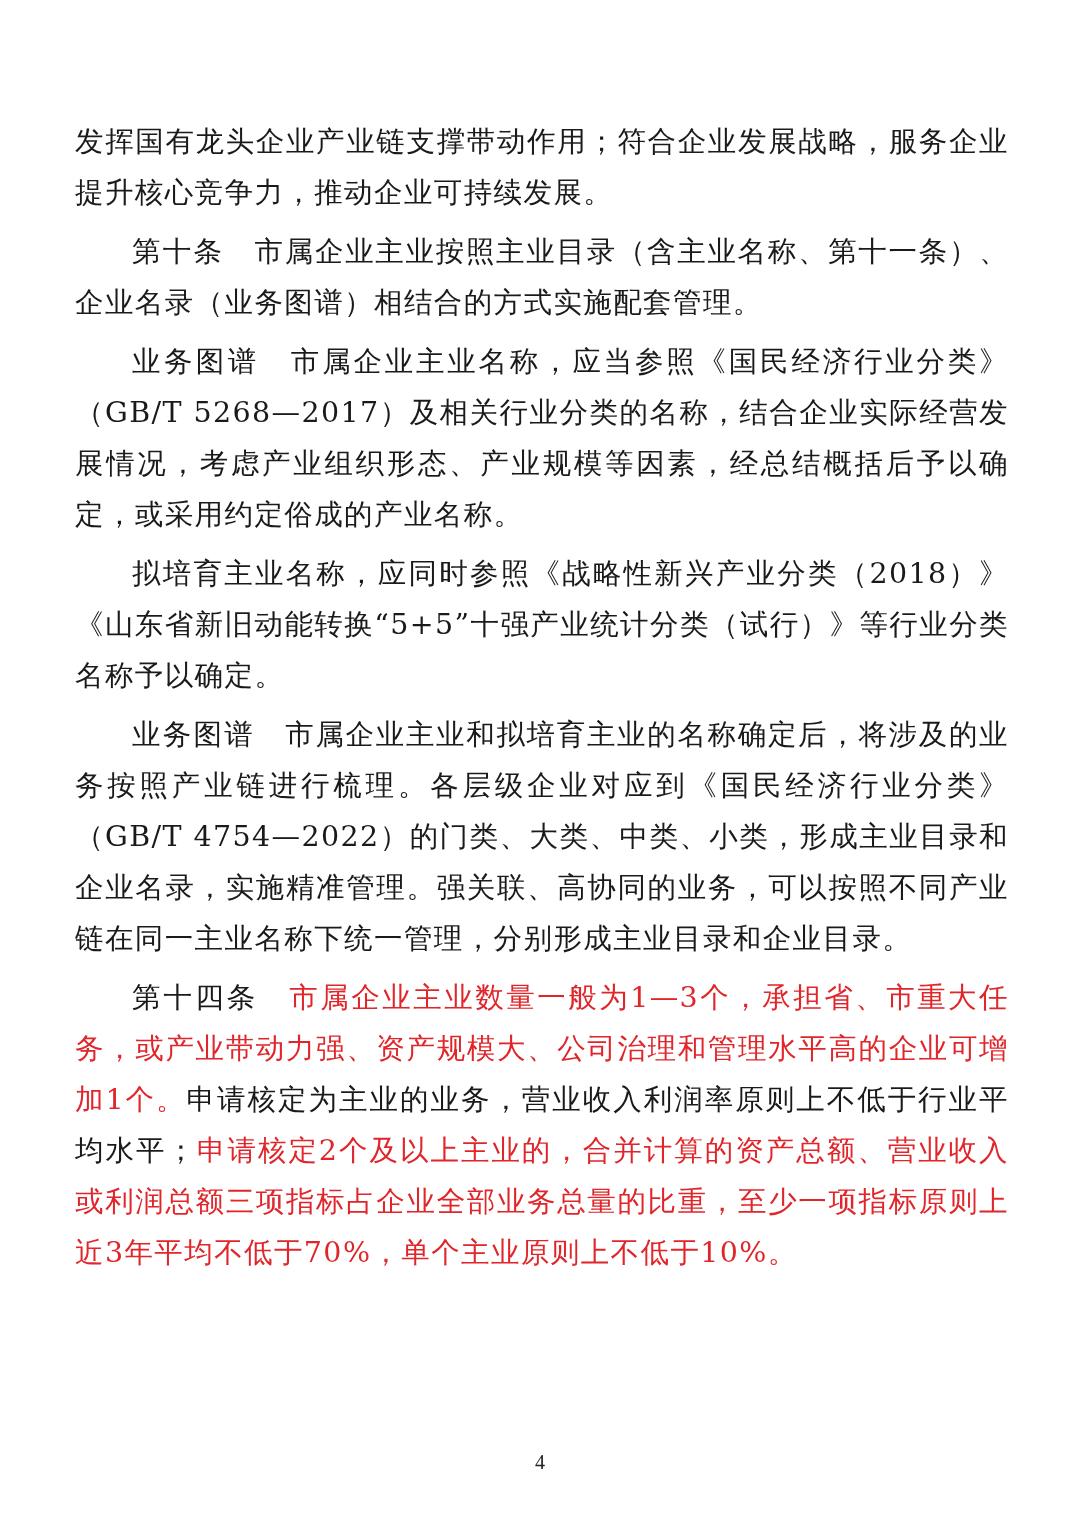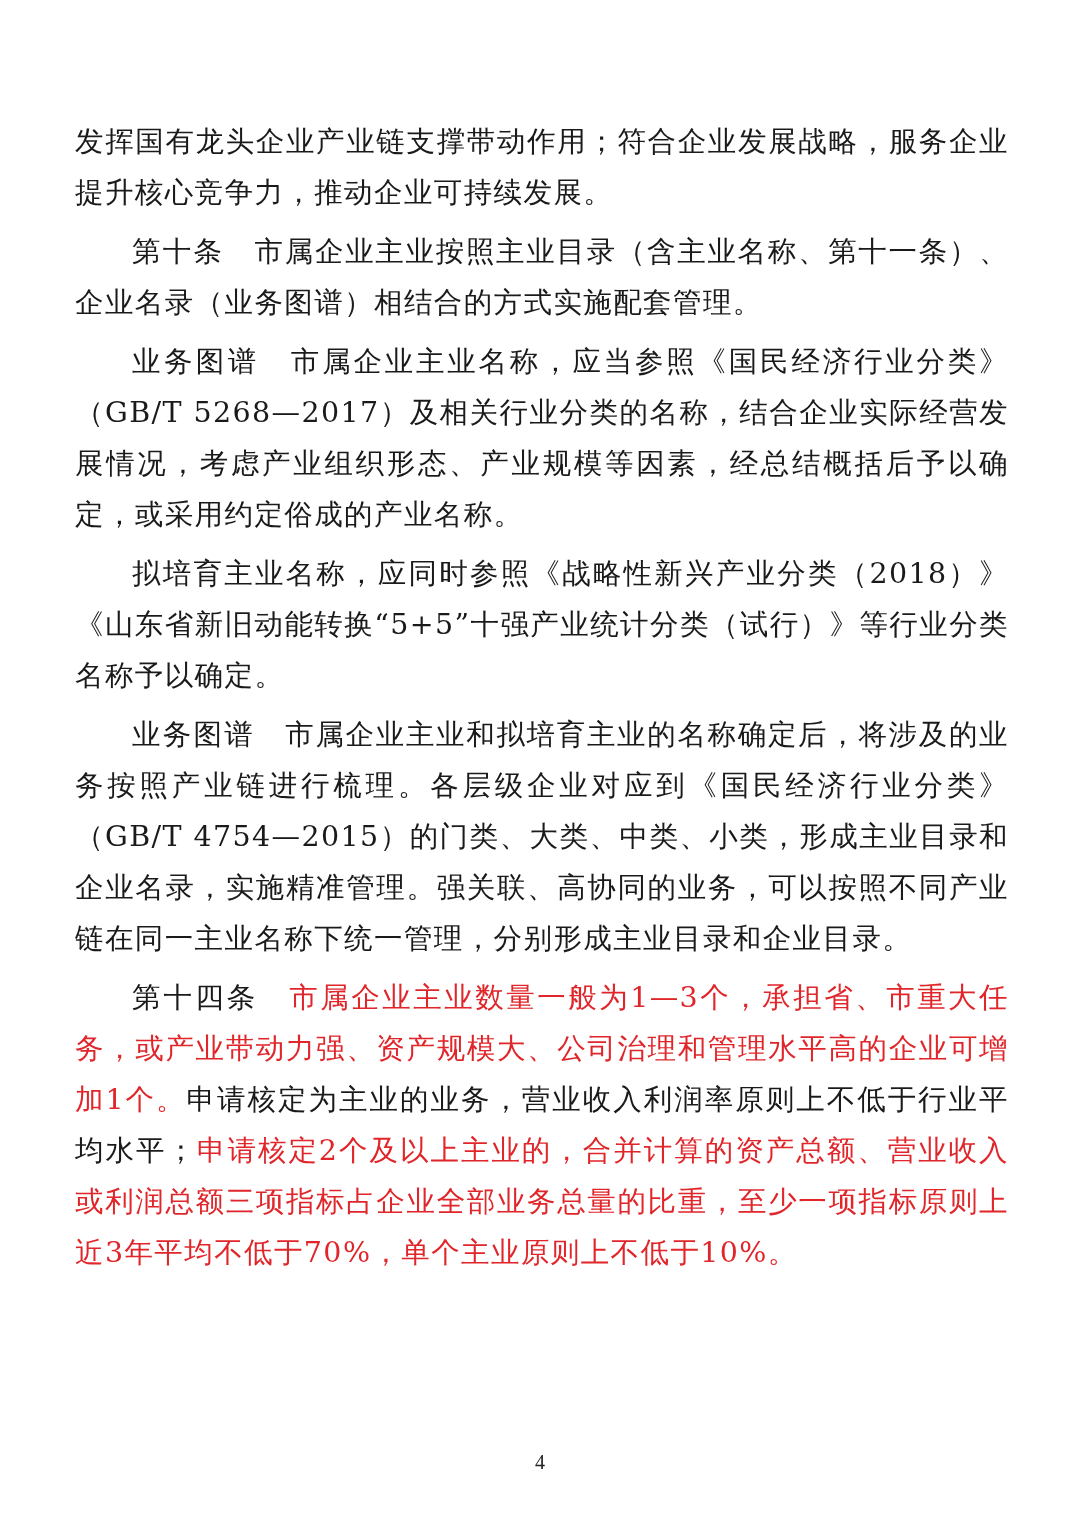--- a/index.html
+++ b/index.html
@@ -23,20 +23,20 @@
   <p class="para indent">
     <span class="head">第十条</span>　<span>市属企业主业按照主业目录（含主业名称、第十一条）、企业名录（业务图谱）相结合的方式实施配套管理。</span>
   </p>
   <p class="para indent">
     <span class="head">业务图谱</span>　<span>市属企业主业名称，应当参照《国民经济行业分类》（GB/T 5268—2017）及相关行业分类的名称，结合企业实际经营发展情况，考虑产业组织形态、产业规模等因素，经总结概括后予以确定，或采用约定俗成的产业名称。</span>
   </p>
   <p class="para indent">
     <span>拟培育主业名称，应同时参照《战略性新兴产业分类（2018）》《山东省新旧动能转换“5+5”十强产业统计分类（试行）》等行业分类名称予以确定。</span>
   </p>
   <p class="para indent">
-    <span class="head">业务图谱</span>　<span>市属企业主业和拟培育主业的名称确定后，将涉及的业务按照产业链进行梳理。各层级企业对应到《国民经济行业分类》（GB/T 4754—2015）的门类、大类、中类、小类，形成主业目录和企业名录，实施精准管理。强关联、高协同的业务，可以按照不同产业链在同一主业名称下统一管理，分别形成主业目录和企业目录。</span>
+    <span class="head">业务图谱</span>　<span>市属企业主业和拟培育主业的名称确定后，将涉及的业务按照产业链进行梳理。各层级企业对应到《国民经济行业分类》（GB/T 4754—2022）的门类、大类、中类、小类，形成主业目录和企业名录，实施精准管理。强关联、高协同的业务，可以按照不同产业链在同一主业名称下统一管理，分别形成主业目录和企业目录。</span>
   </p>
   <p class="para indent">
     <span class="head">第十四条</span>　<span class="red">市属企业主业数量一般为1—3个，承担省、市重大任务，或产业带动力强、资产规模大、公司治理和管理水平高的企业可增加1个。</span><span>申请核定为主业的业务，营业收入利润率原则上不低于行业平均水平；</span><span class="red">申请核定2个及以上主业的，合并计算的资产总额、营业收入或利润总额三项指标占企业全部业务总量的比重，至少一项指标原则上近3年平均不低于70%，单个主业原则上不低于10%。</span>
   </p>
 </div>
 
 <div class="page-number">4</div>
 
 </body></html>

